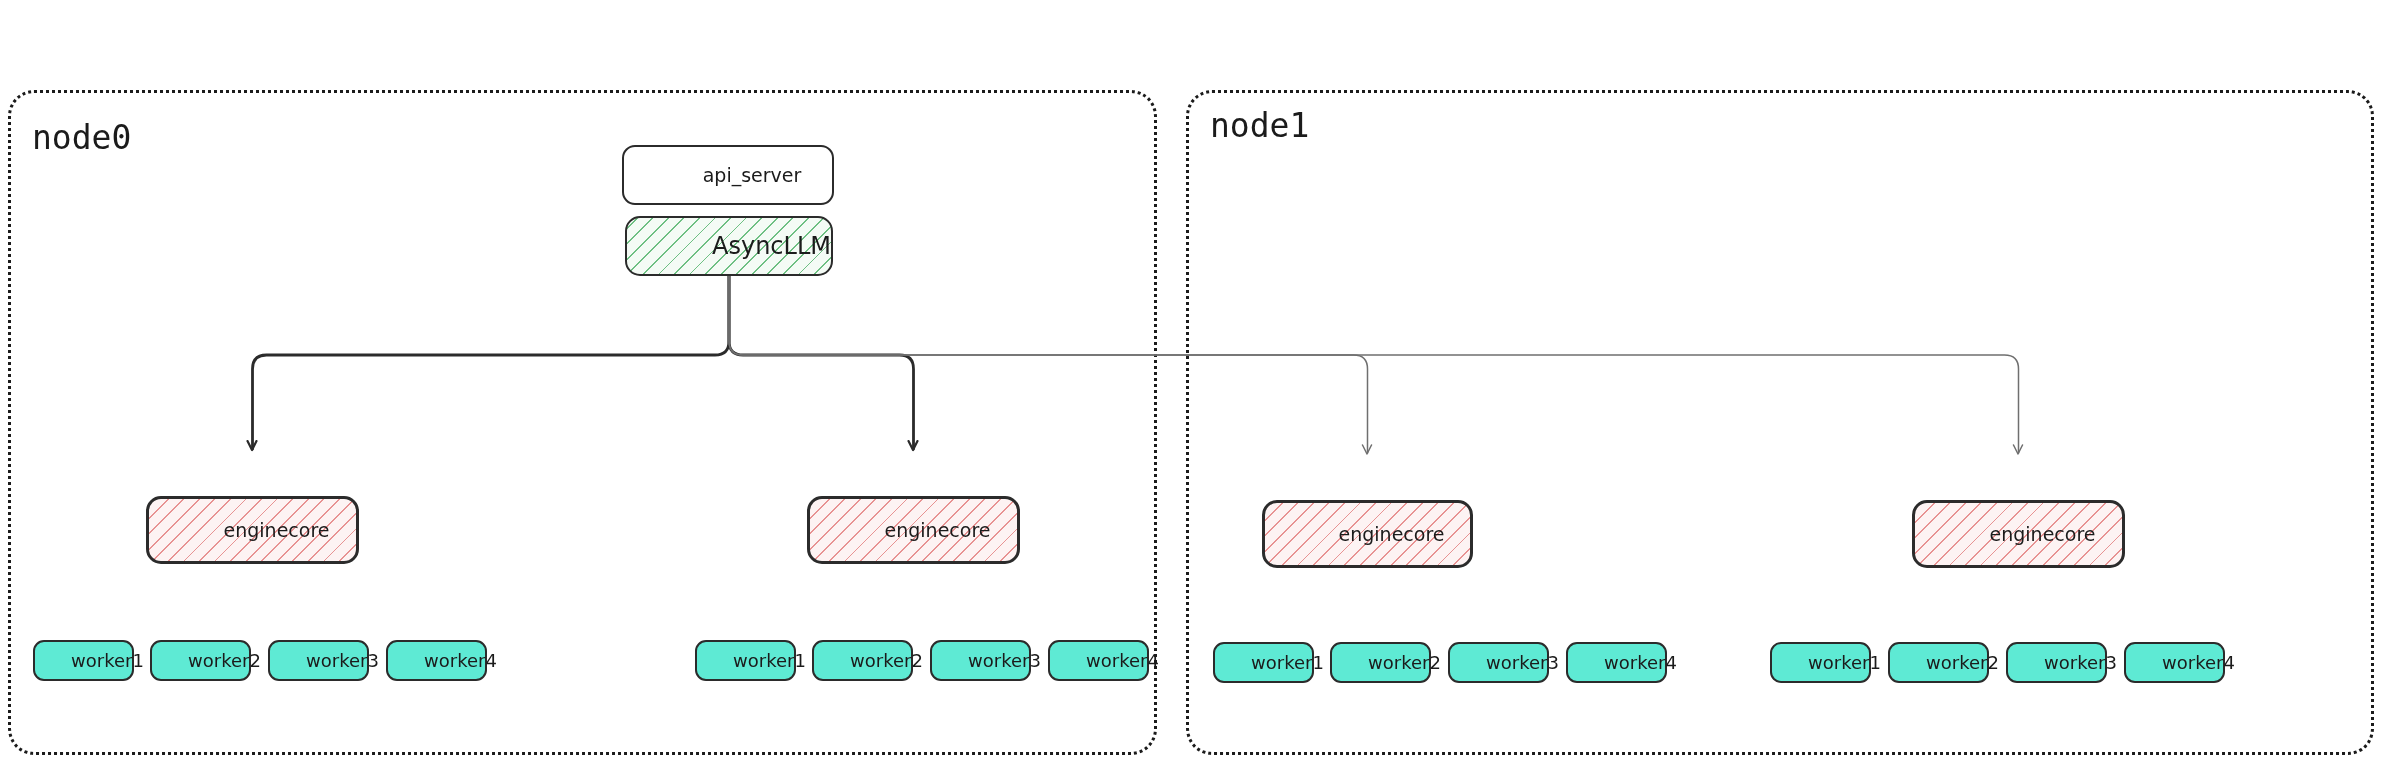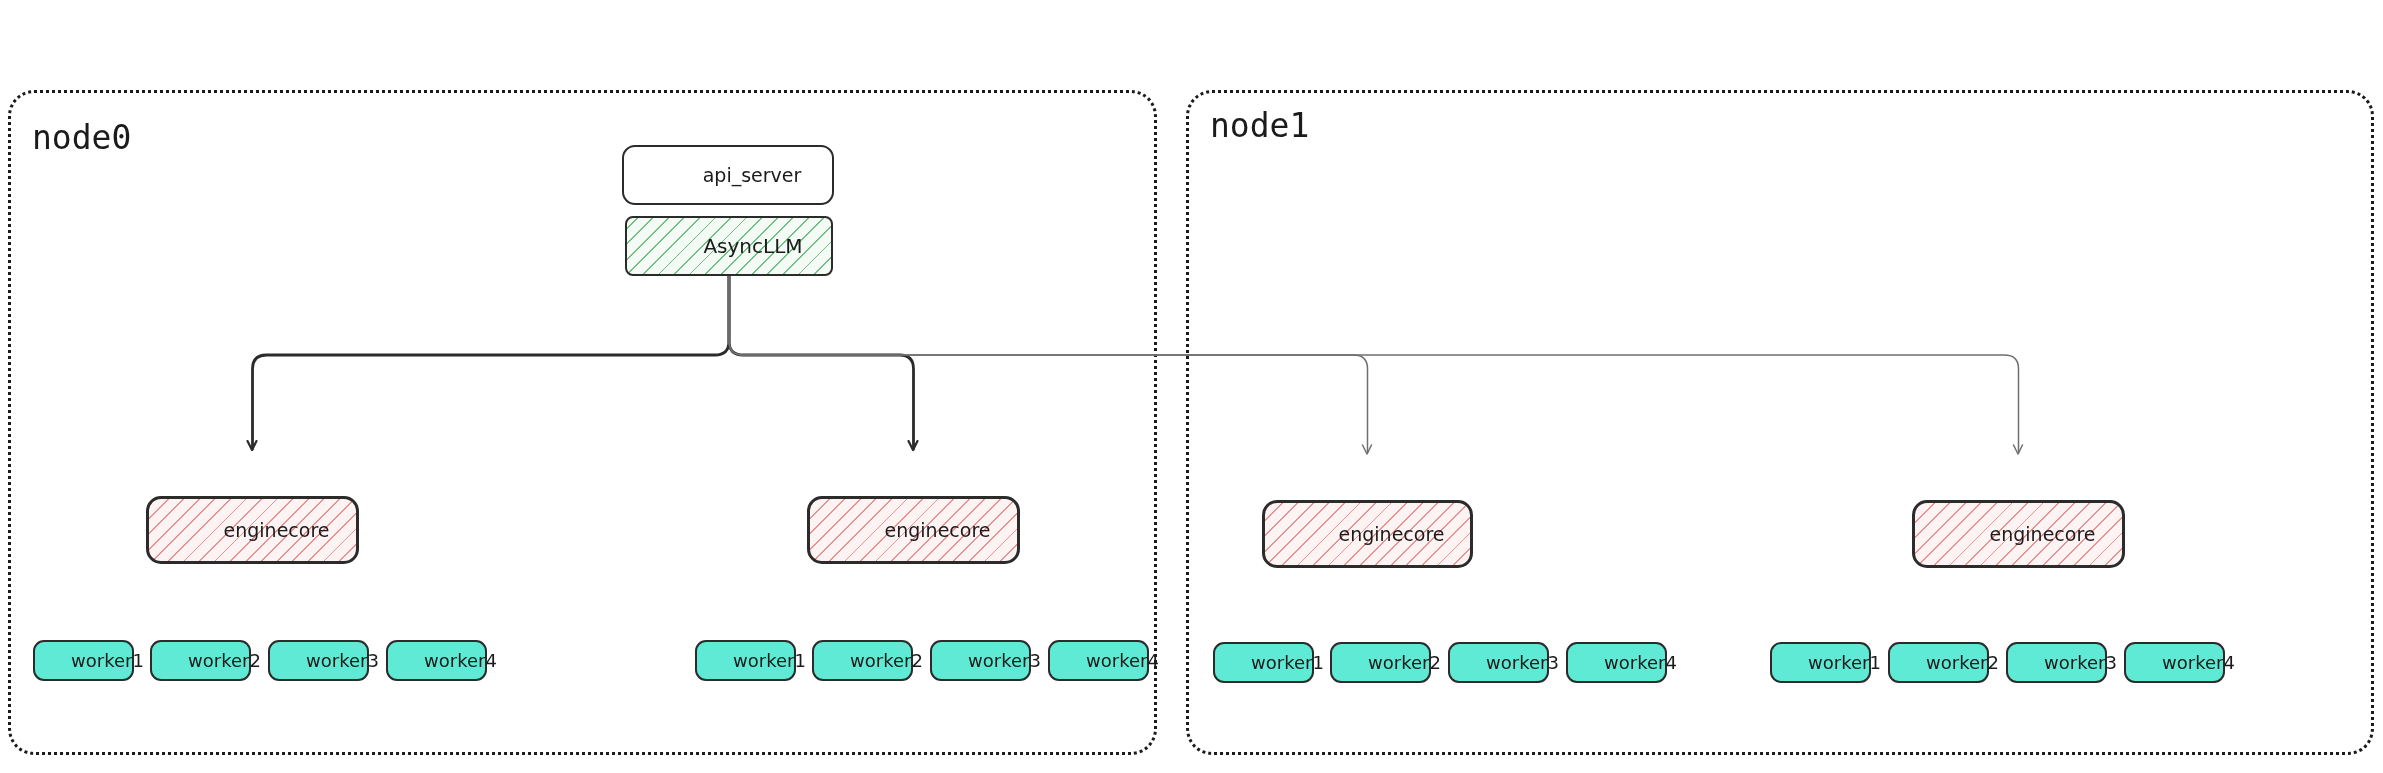--- a/index.html
+++ b/index.html
@@ -64,30 +64,31 @@
   }
 
   .box-plain {
     border: 2.5px solid #2b2b2b;
     border-radius: 13px;
     font-size: 19px;
   }
 
   .box-asyncllm {
     border: 2.5px solid #2b2b2b;
-    border-radius: 8px;
-    font-size: 20px;
+    border-radius: 15px;
+    font-size: 24px;
     background-color: #f4fbf5;
     background-image: repeating-linear-gradient(
       -45deg,
       rgba(86, 181, 110, 0.85) 0px,
       rgba(86, 181, 110, 0.85) 1.3px,
       rgba(255,255,255,0) 1.3px,
       rgba(255,255,255,0) 11px
     );
+    justify-content: flex-end;
   }
 
   .box-enginecore {
     border: 3px solid #2b2b2b;
     border-radius: 15px;
     font-size: 19px;
     background-color: #fdf3f3;
     background-image: repeating-linear-gradient(
       -45deg,
       rgba(226, 122, 122, 0.8) 0px,

